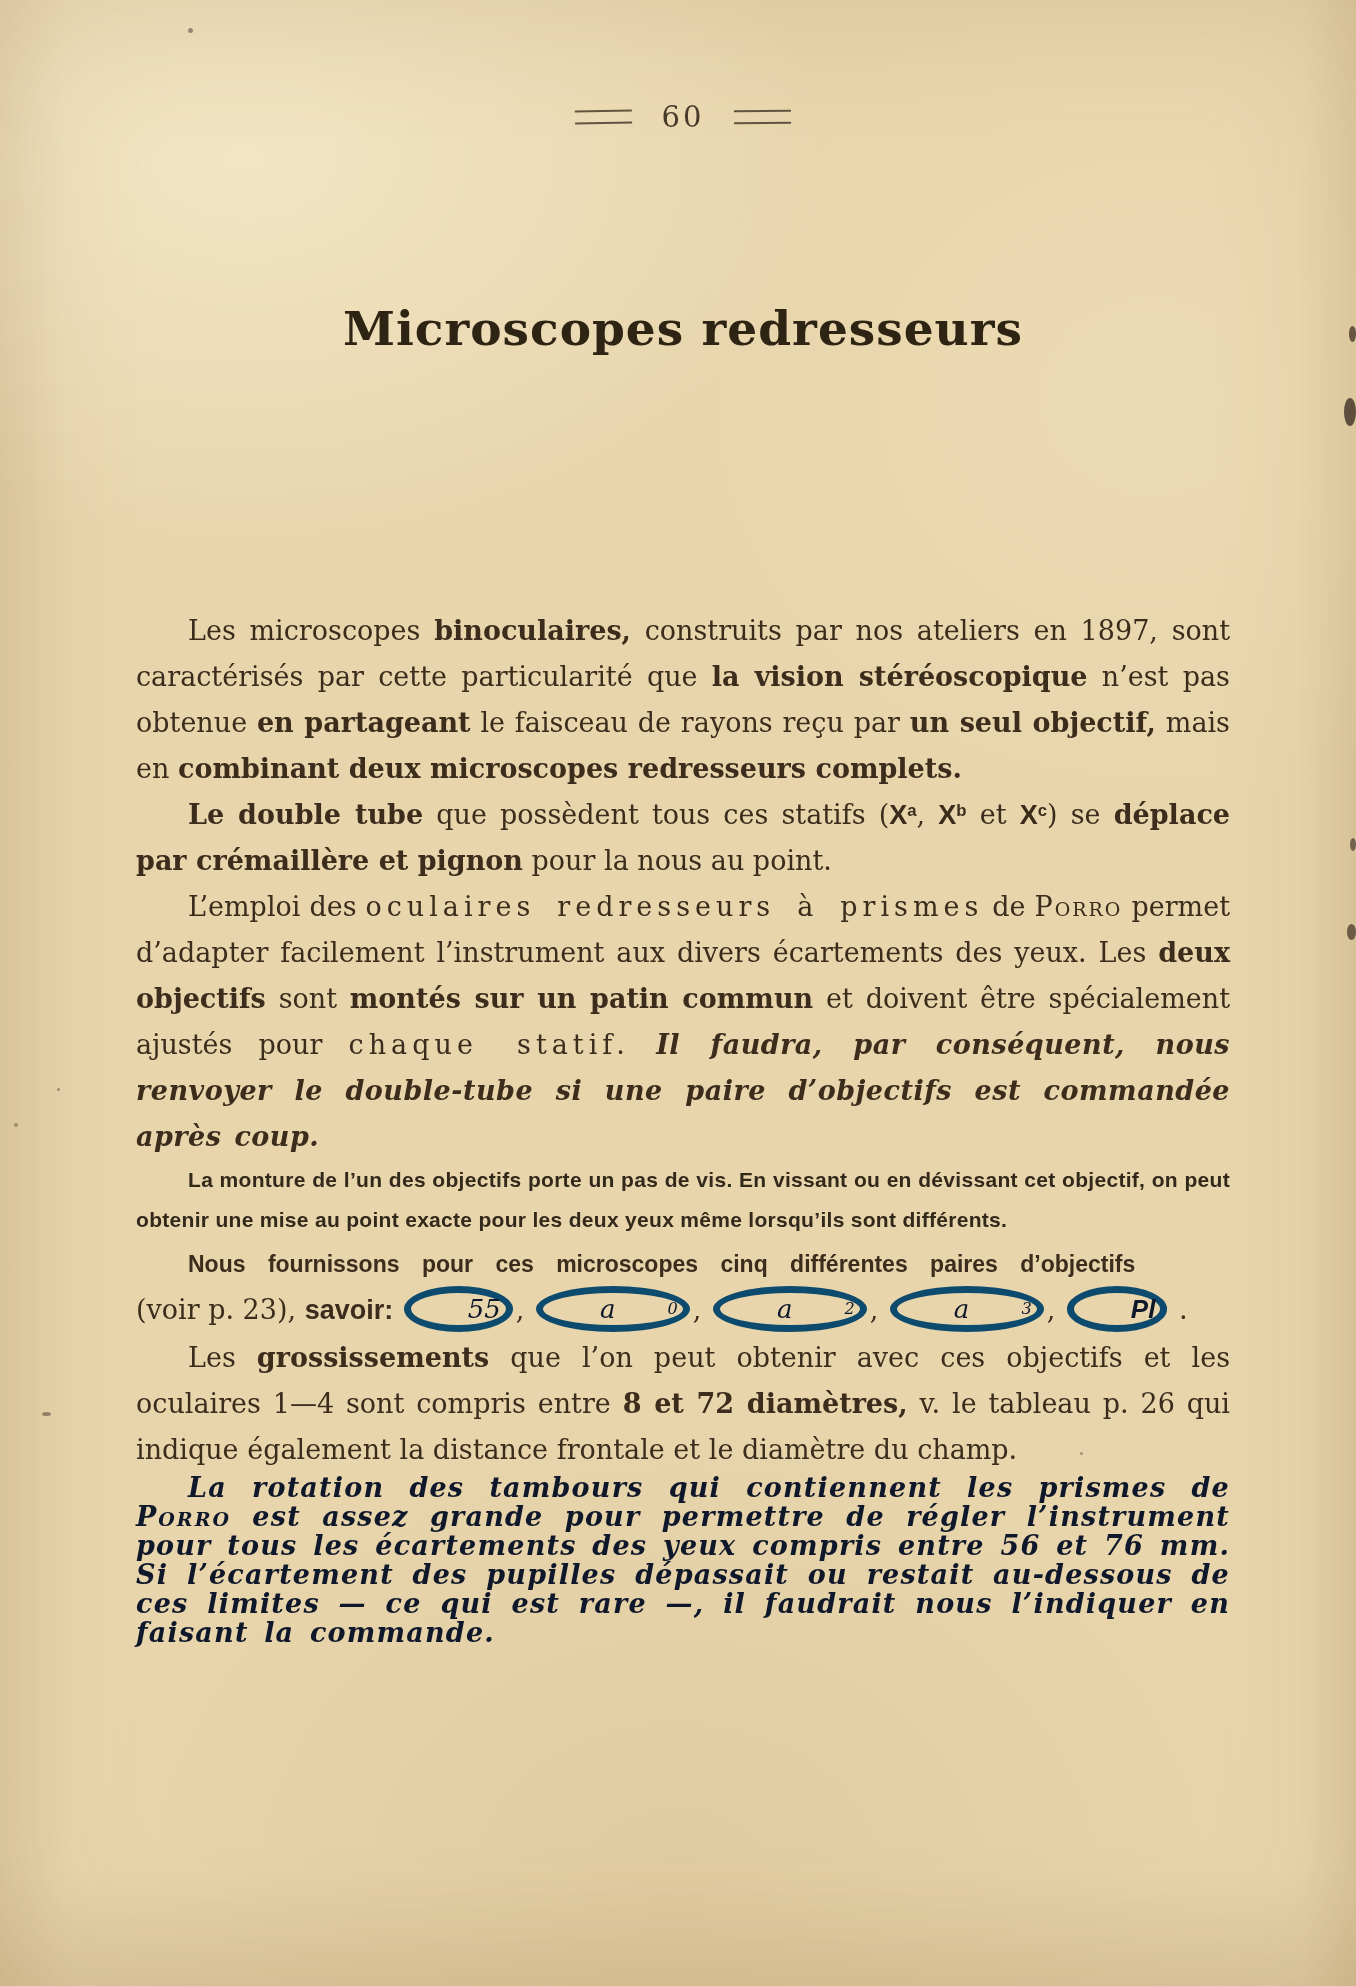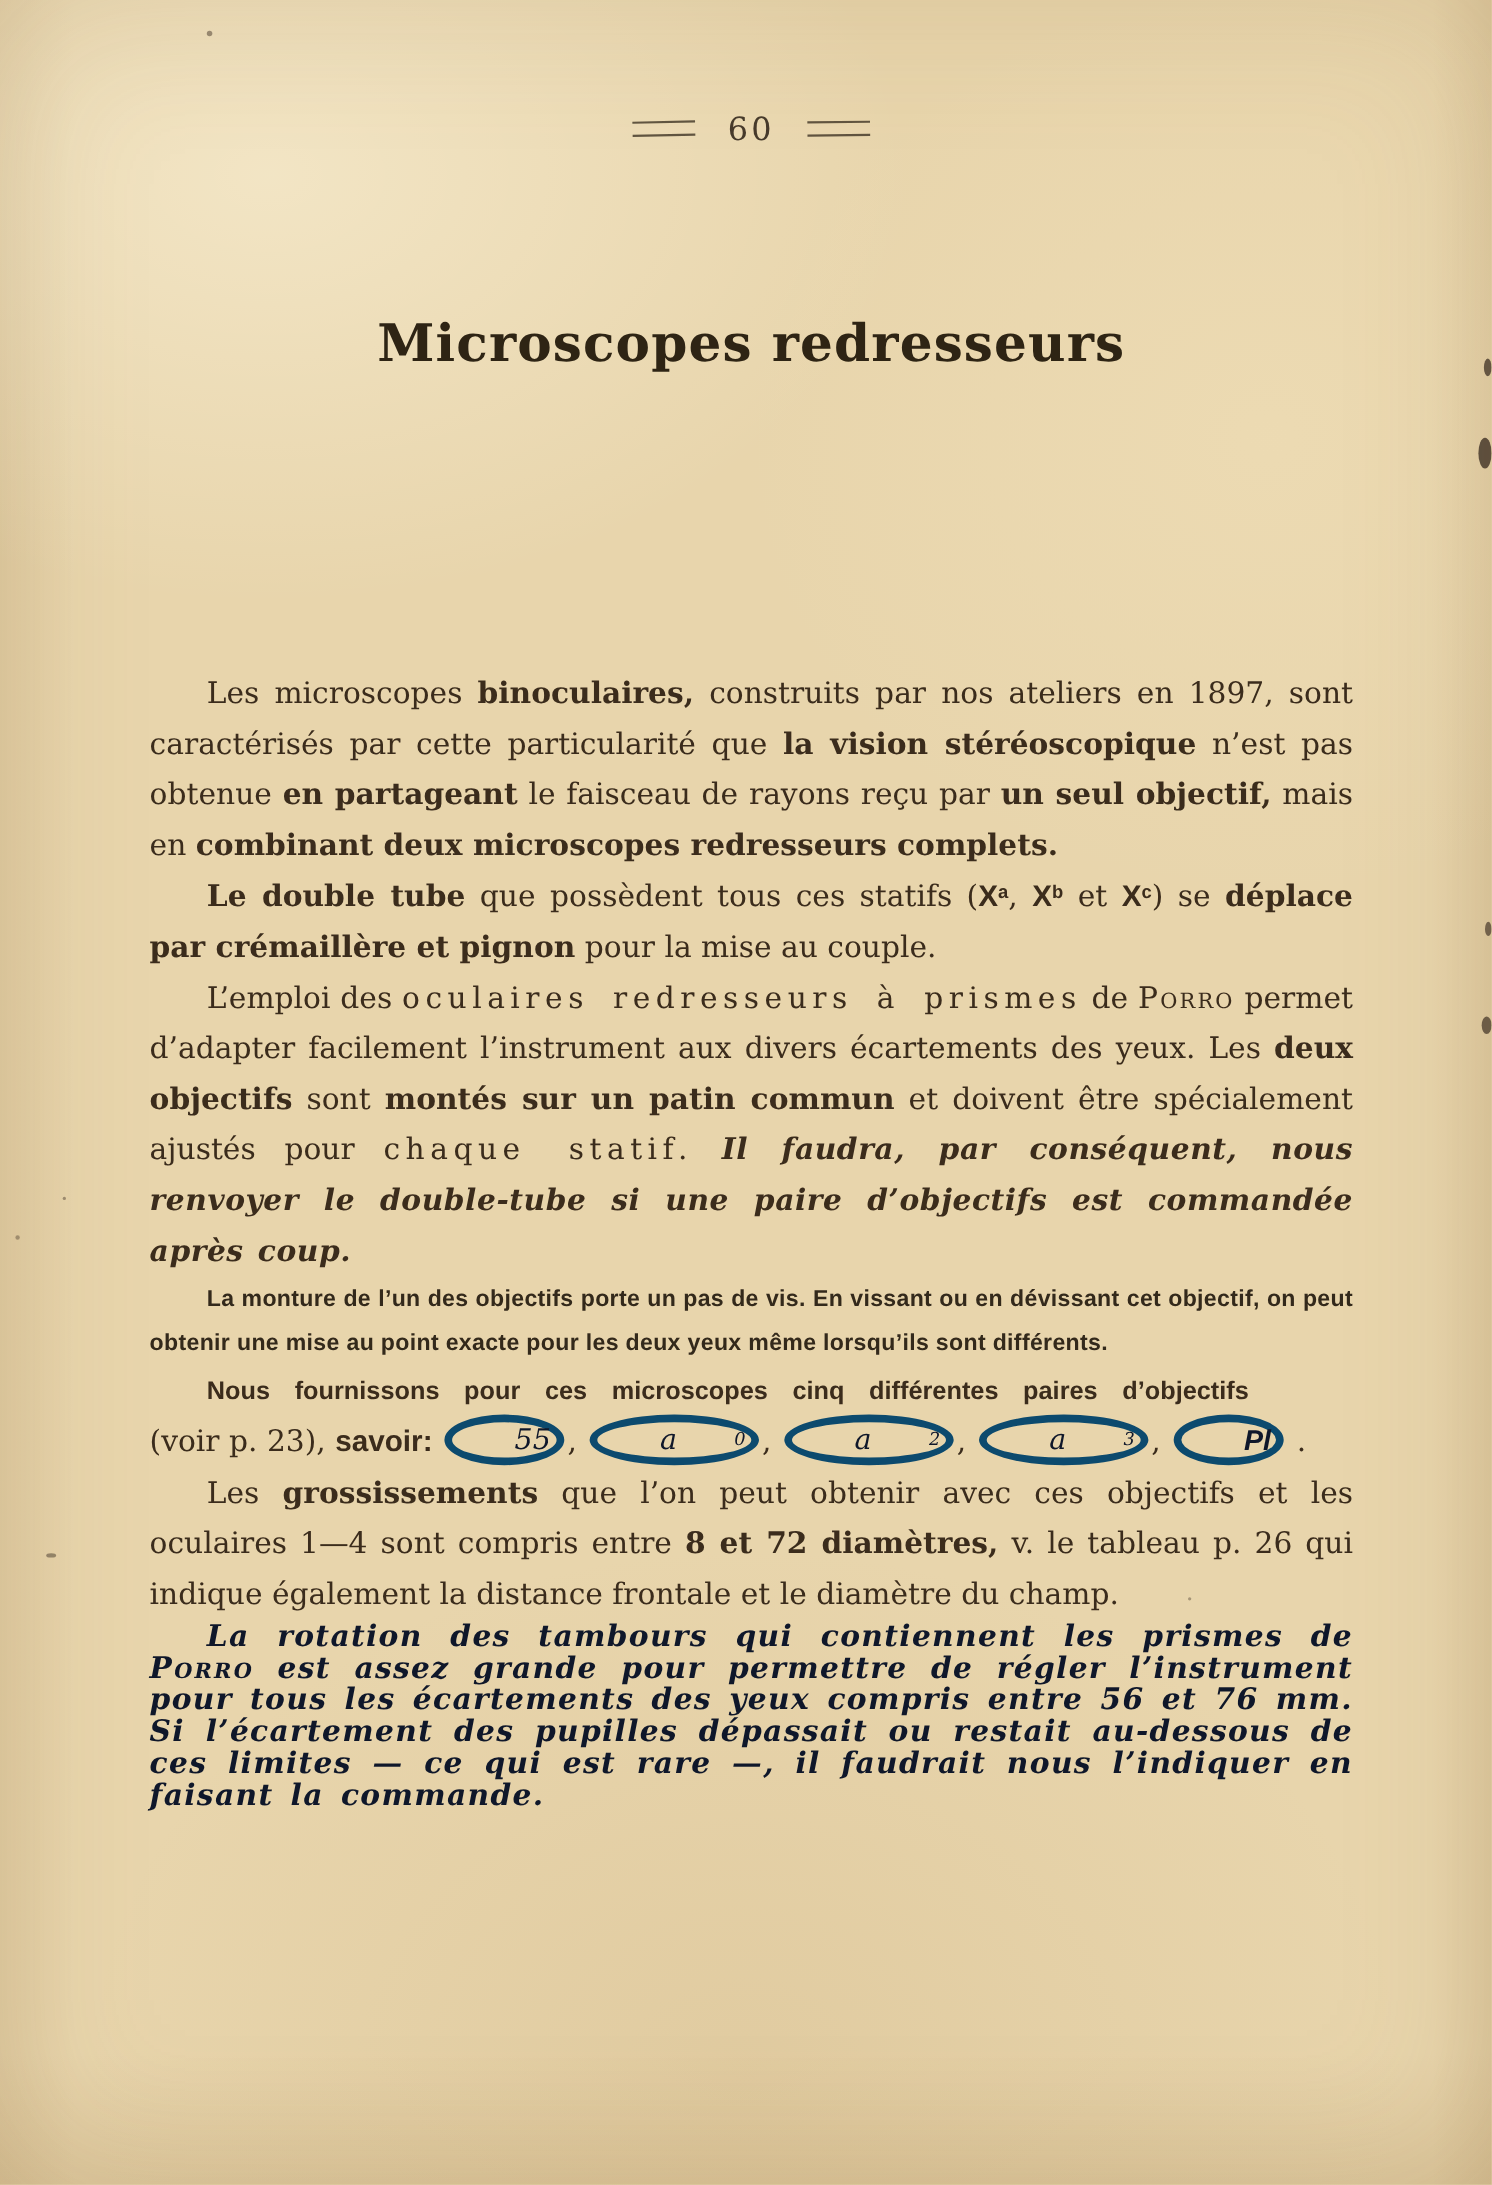--- a/index.html
+++ b/index.html
@@ -22,21 +22,21 @@
   .header{top:100px;display:flex;align-items:center;justify-content:center;gap:30px;}
   .pagenum{font-size:29px;letter-spacing:3px;color:#473b2c;}
   .rule{width:57px;height:10px;
     border-top:2px solid rgba(73,61,45,.85);
     border-bottom:2px solid rgba(73,61,45,.85);}
   .rule-l{transform:rotate(-1.2deg);}
   .rule-r{transform:rotate(-0.6deg);}
 
   
   .title-block{top:286px;text-align:center;color:#2e2414;}
-  .title-block h1{margin:0;font-size:47px;font-weight:bold;letter-spacing:1px;line-height:1.15;}
+  .title-block h1{margin:16px;font-size:47px;font-weight:bold;letter-spacing:1px;line-height:1.15;}
   .title-block h2{margin:8px 0 0 0;font-size:37px;font-weight:bold;word-spacing:14px;letter-spacing:1px;line-height:1.1;}
 
   
   .body{top:608px;text-align:justify;}
   .body p{margin:0;text-indent:52px;}
   .serif{font-size:27px;line-height:46px;color:#3b2c1c;}
   .p3{margin-top:12px;}
   .smallsans{font-family:"Liberation Sans",sans-serif;font-weight:bold;
     font-size:21px;line-height:40px;letter-spacing:.3px;color:#33291b;}
   .small1{margin-top:10px;}
@@ -76,21 +76,21 @@
   <span class="pagenum">60</span>
   <span class="rule rule-r"></span>
 </div>
 
 <div class="col title-block">
   <h1>Microscopes redresseurs</h1>
 </div>
 
 <div class="col body">
   <p class="serif p1"><span>Les microscopes </span><span class="b">binoculaires,</span><span> construits par nos ateliers en 1897, sont caractérisés par cette particularité que </span><span class="b">la vision stéréoscopique</span><span> n’est pas obtenue </span><span class="b">en partageant</span><span> le faisceau de rayons reçu par </span><span class="b">un seul objectif,</span><span> mais en </span><span class="b">combinant deux microscopes redresseurs complets.</span></p>
-  <p class="serif p2"><span class="b">Le double tube</span><span> que possèdent tous ces statifs (</span><span class="bx">X<sup>a</sup></span><span>, </span><span class="bx">X<sup>b</sup></span><span> et </span><span class="bx">X<sup>c</sup></span><span>) se </span><span class="b">déplace par crémaillère et pignon</span><span> pour la mise au couple.</span></p>
+  <p class="serif p2"><span class="b">Le double tube</span><span> que possèdent tous ces statifs (</span><span class="bx">X<sup>a</sup></span><span>, </span><span class="bx">X<sup>b</sup></span><span> et </span><span class="bx">X<sup>c</sup></span><span>) se </span><span class="b">déplace par crémaillère et pignon</span><span> pour la nous au point.</span></p>
   <p class="serif p3"><span>L’emploi des </span><span class="sp">oculaires redresseurs à prismes</span><span> de </span><span class="sc">Porro</span><span> permet d’adapter facilement l’instrument aux divers écartements des yeux.  Les </span><span class="b">deux objectifs</span><span> sont </span><span class="b">montés sur un patin commun</span><span> et doivent être spécialement ajustés pour </span><span class="sp">chaque statif.</span><span> </span><span class="bi">Il faudra, par conséquent, nous renvoyer le double-tube si une paire d’objectifs est commandée après coup.</span></p>
   <p class="smallsans small1"><span>La monture de l’un des objectifs porte un pas de vis.  En vissant ou en dévissant cet objectif, on peut obtenir une mise au point exacte pour les deux yeux même lorsqu’ils sont différents.</span></p>
   <p class="serif four"><span class="sans b ws">Nous fournissons pour ces microscopes cinq différentes paires d’objectifs</span><br><span>(voir p. 23), </span><span class="sans b">savoir: </span><span class="circle">55</span><span class="cm">, </span><span class="circle">a<sub>0</sub></span><span class="cm">, </span><span class="circle">a<sub>2</sub></span><span class="cm">, </span><span class="circle">a<sub>3</sub></span><span class="cm">, </span><span class="circle cpl">Pl</span><span class="cm"> .</span></p>
   <p class="serif gross"><span>Les </span><span class="b">grossissements</span><span> que l’on peut obtenir avec ces objectifs et les oculaires 1—4 sont compris entre </span><span class="b">8 et 72 diamètres,</span><span> v. le tableau p. 26 qui indique également la distance frontale et le diamètre du champ.</span></p>
   <p class="rot"><span>La rotation des tambours qui contiennent les prismes de </span><span class="sc">Porro</span><span> est assez grande pour permettre de régler l’instrument pour tous les écartements des yeux compris entre 56 et 76 mm.  Si l’écartement des pupilles dépassait ou restait au-dessous de ces limites — ce qui est rare —, il faudrait nous l’indiquer en faisant la commande.</span></p>
 </div>
 
 <div id="marks">
     <div class="mark" style="left: 1349px; top: 326px; width: 7px; height: 16px; opacity: 0.8;"></div>
     <div class="mark" style="left: 1344px; top: 398px; width: 12px; height: 28px; opacity: 0.85;"></div>

